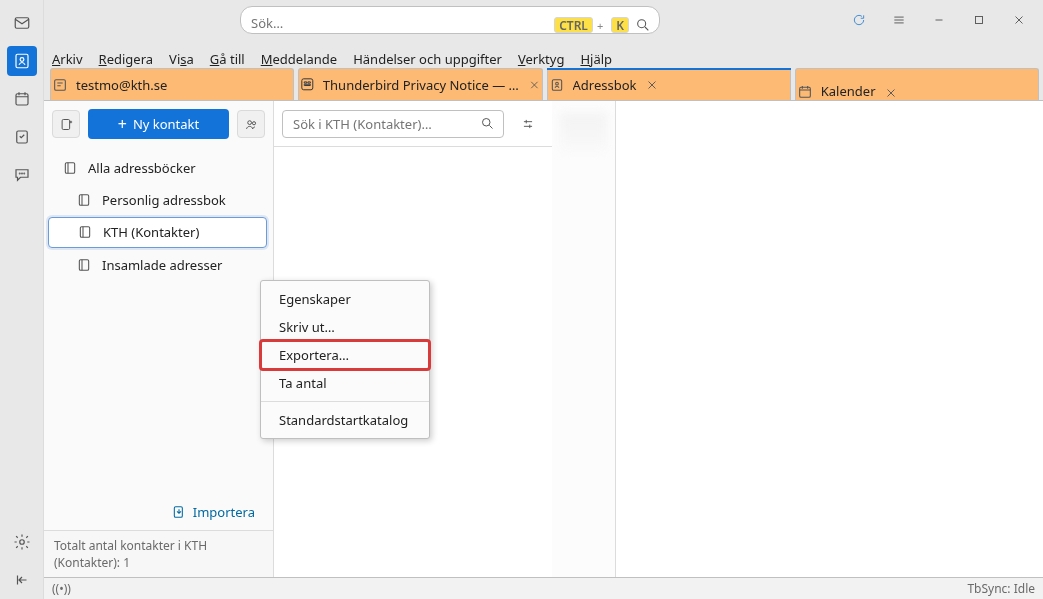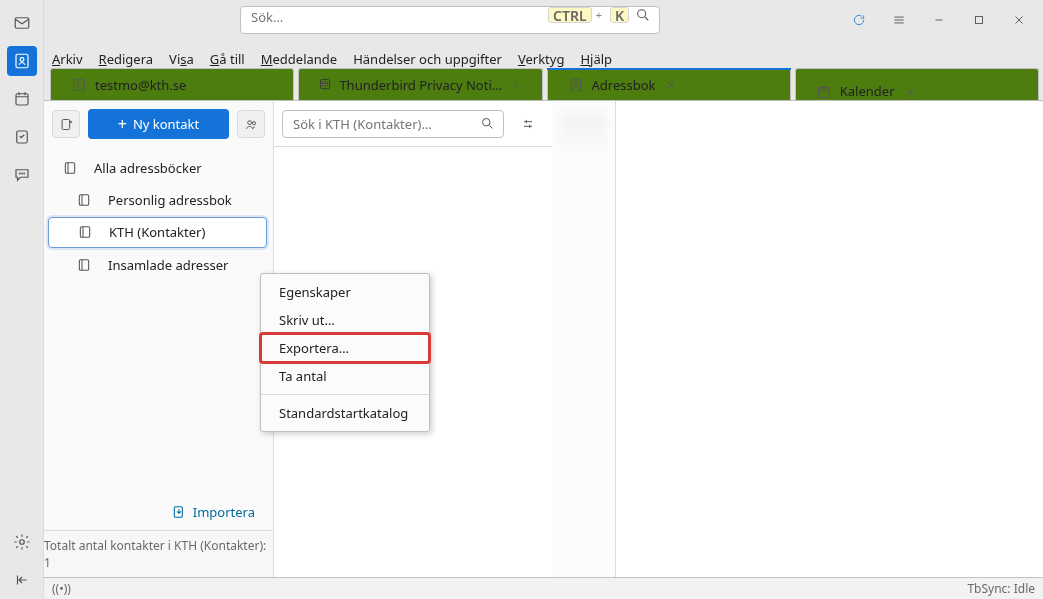--- a/index.html
+++ b/index.html
@@ -67,44 +67,44 @@
     display: flex;
     align-items: center;
     background: var(--bg-grey);
     padding: 0 8px;
     gap: 8px;
   }
   .global-search-wrap {
     flex: 0 0 auto;
     margin-left: 188px;
     display: flex;
-    align-items: flex-start;
+    align-items: flex-end;
     background: #fff;
     border: 1px solid var(--border-grey);
-    border-radius: 4px;
+    border-radius: 12px;
     height: 28px;
     width: 420px;
     padding: 0 8px;
   }
   .global-search-wrap input {
     flex: 1;
     border: none;
     outline: none;
     background: transparent;
     font-size: 13px;
     color: var(--text-grey);
   }
   .global-search-wrap .kbd {
     display: inline-flex; align-items: center; justify-content: center;
-    background: #fef9c3;
+    background: #fde047;
     border: 1px solid #d6d6d6;
     border-radius: 3px;
     padding: 0 4px;
     height: 16px;
-    font-size: 14px;
+    font-size: 12px;
     font-weight: 600;
     color: #666;
     margin-left: 4px;
   }
   .global-search-wrap .plus { color: #888; font-size: 11px; margin: 0 4px; }
   .global-search-wrap .mag { width: 16px; height: 16px; margin-left: 6px; color: #555; }
 
   .toolbar .grow { flex: 1; }
   .tb-btn {
     width: 32px; height: 32px;
@@ -132,22 +132,22 @@
     display: flex;
     align-items: stretch;
     background: var(--bg-grey);
     padding-left: 6px;
     border-bottom: 1px solid var(--border-grey);
   }
   .tab {
     display: flex;
     align-items: center;
     gap: 8px;
-    padding: 0 20px;
-    background: #4d7c0f;
+    padding: 0 1px;
+    background: #fdba74;
     border: 1px solid var(--border-grey);
     border-bottom: none;
     margin-right: 4px;
     min-width: 0;
     border-radius: 3px 3px 0 0;
     position: relative;
   }
   .tab .tab-icon { width: 16px; height: 16px; color: #555; display: flex; align-items: center; justify-content: center; }
   .tab .tab-label { white-space: nowrap; overflow: hidden; text-overflow: ellipsis; font-size: 13px; }
   .tab .close { width: 14px; height: 14px; color: #555; }
@@ -212,21 +212,21 @@
   .new-contact-btn .plus-ico { font-size: 16px; line-height: 1; }
 
   .ab-list {
     flex: 1;
     padding: 4px 6px 4px 4px;
     overflow: auto;
   }
   .ab-item {
     display: flex;
     align-items: center;
-    gap: 16px;
+    gap: 10px;
     padding: 6px 8px 6px 14px;
     border-radius: 4px;
     font-size: 13px;
     margin: 2px 0;
     cursor: default;
   }
   .ab-item.lvl0 { padding-left: 14px; }
   .ab-item.lvl1 { padding-left: 28px; }
   .ab-item.selected {
     background: #ffffff;
@@ -250,21 +250,21 @@
     gap: 6px;
     background: transparent;
     border: none;
     font-size: 13px;
     color: #0369a1;
   }
 
   .ab-statusbar {
     border-top: 1px solid var(--border-light);
     background: var(--bg-light);
-    padding: 6px 0;
+    padding: 6px 10px;
     font-size: 12px;
     color: var(--text-grey);
   }
 
   
   .mid-col {
     width: 342px;
     border-right: 1px solid var(--border-light);
     display: flex;
   }
@@ -320,21 +320,21 @@
     padding: 0 8px;
     font-size: 12px;
     color: var(--text-grey);
   }
   .statusbar .grow { flex: 1; }
 
   
   .context-menu {
     position: absolute;
     left: 260px;
-    top: 273px;
+    top: 280px;
     background: #fbfbfb;
     border: 1px solid #bfbfbf;
     border-radius: 3px;
     box-shadow: 2px 2px 6px rgba(0,0,0,0.2);
     padding: 4px 0;
     width: 170px;
     z-index: 100;
   }
   .context-menu .cm-item {
     padding: 5px 18px;

